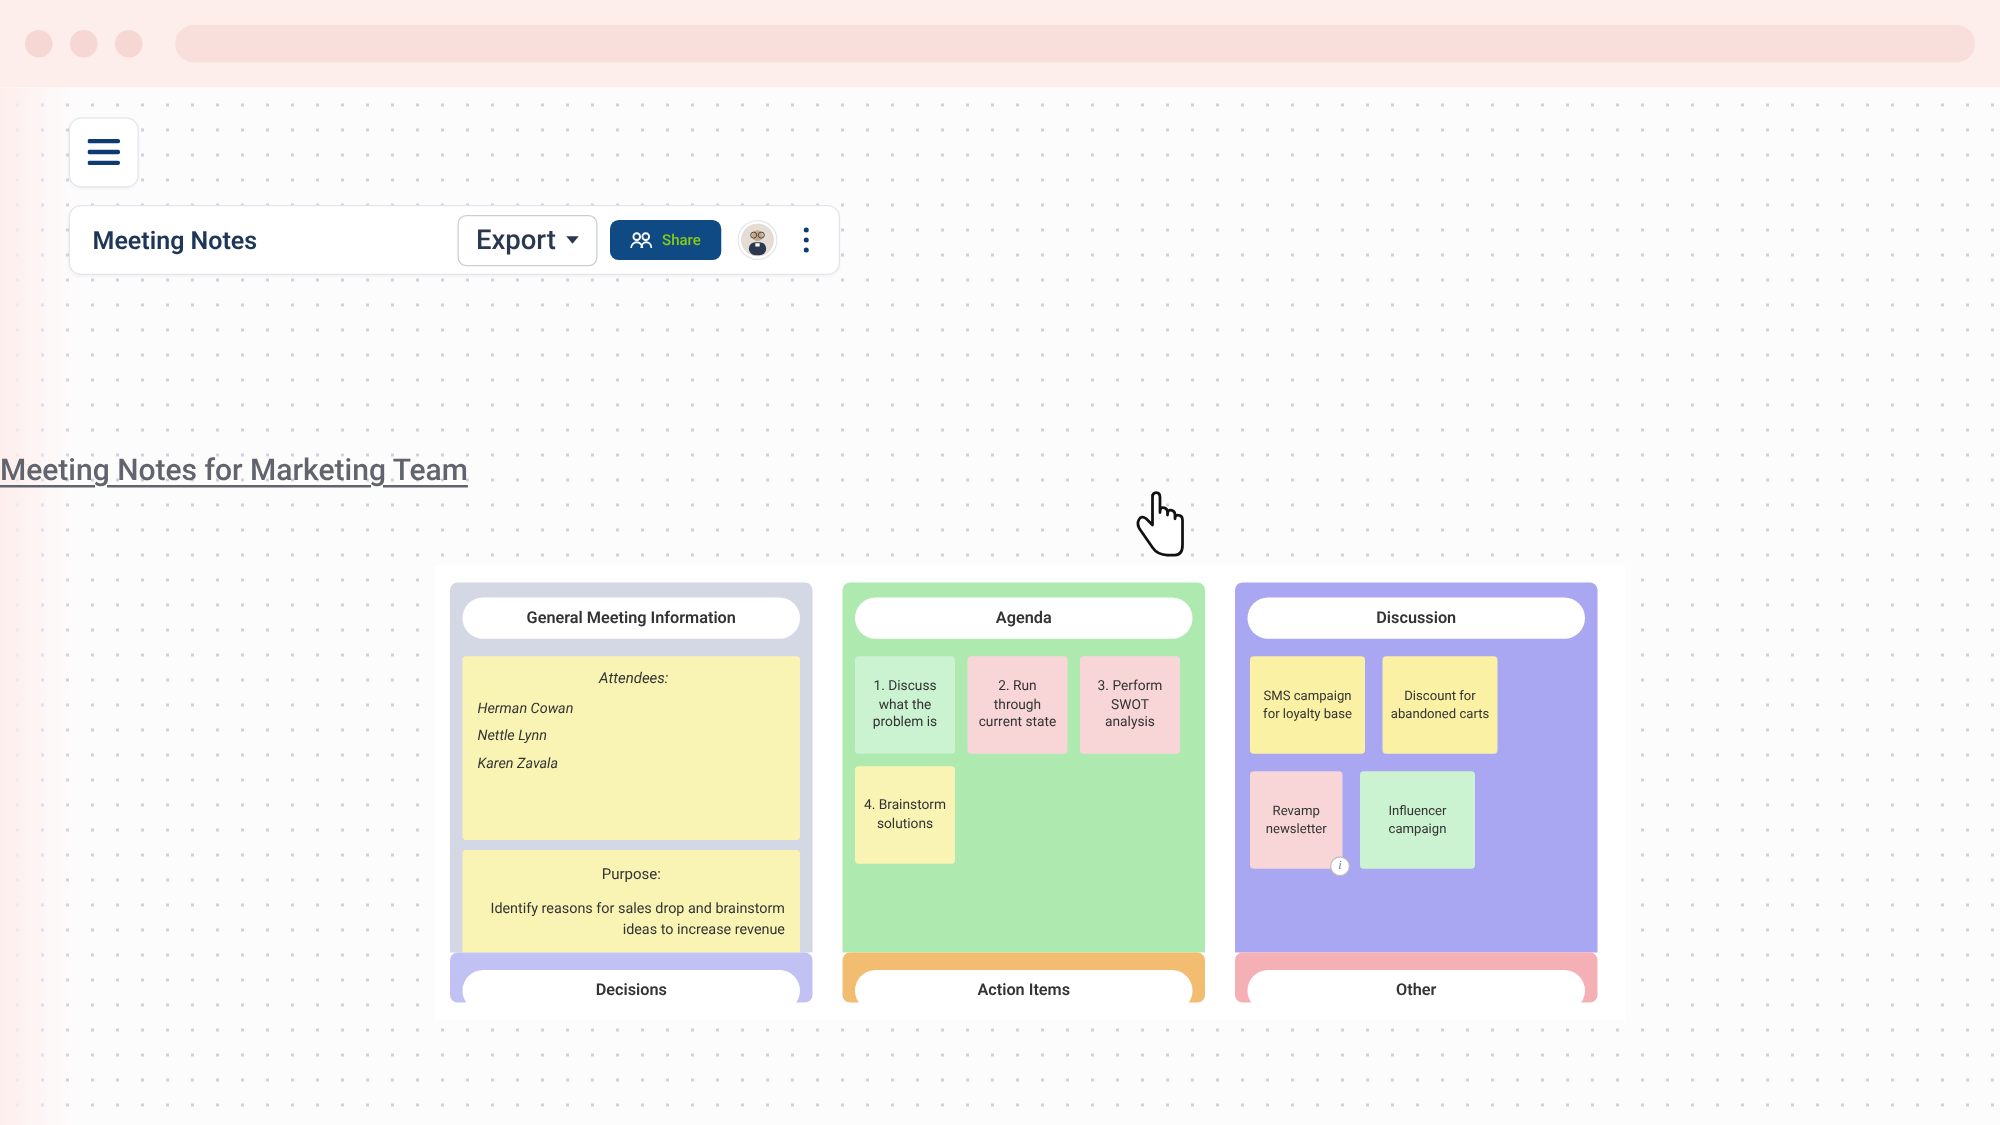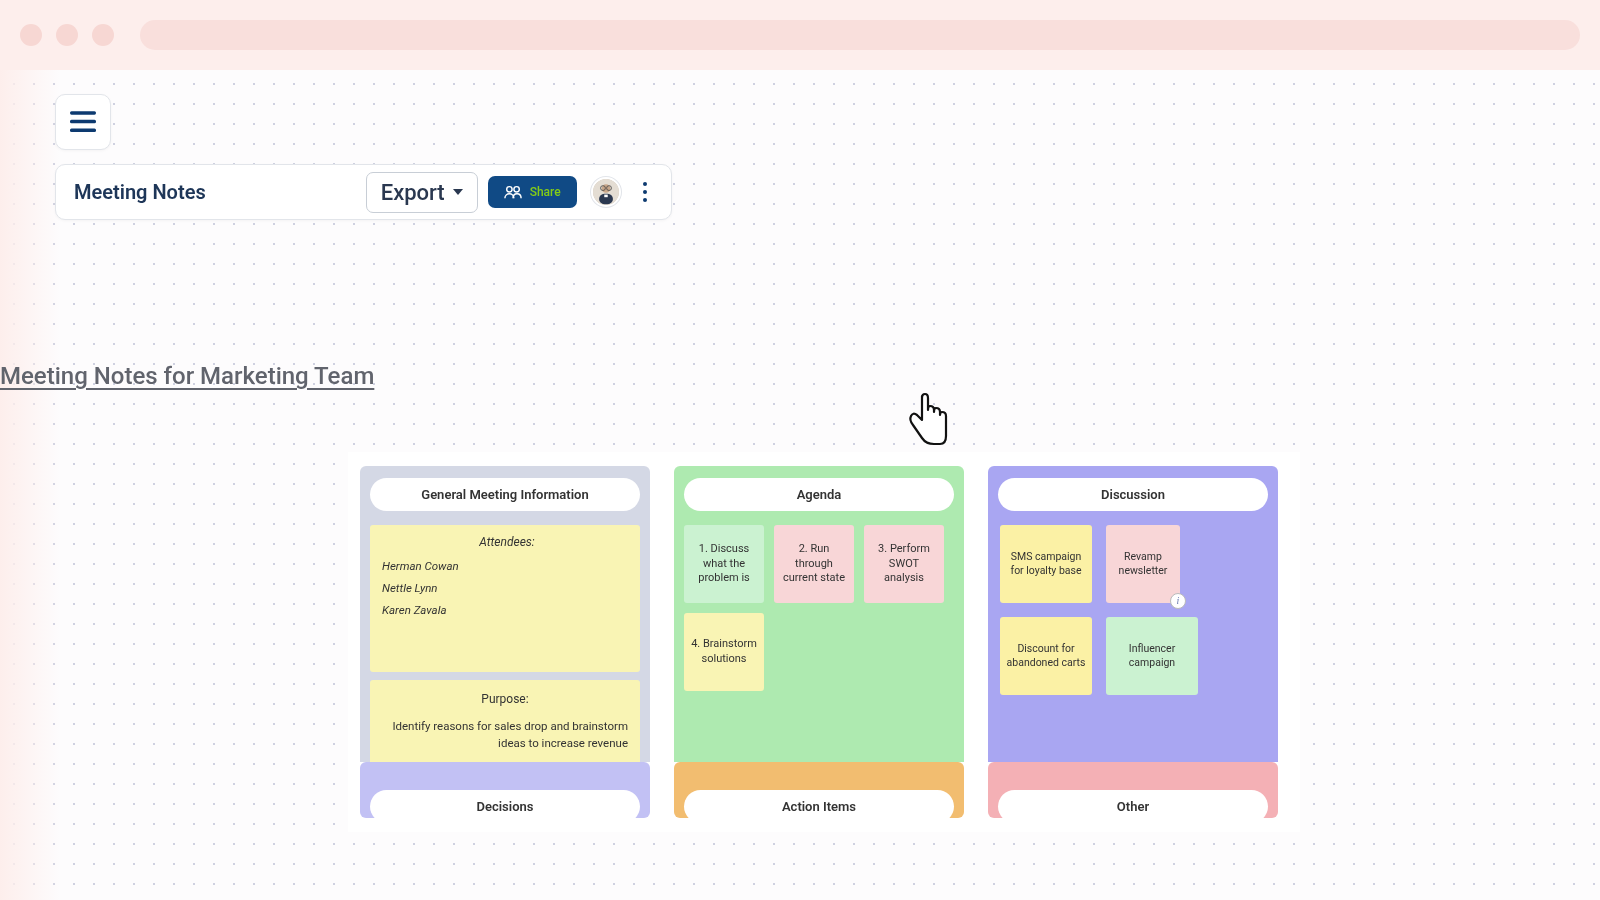--- a/index.html
+++ b/index.html
@@ -95,21 +95,21 @@
     .agenda-grid { display:flex; flex-wrap:wrap; gap:10px; }
     .agenda-grid .note { width:80px; min-height:78px; font-size:11px; display:flex; align-items:center; justify-content:center; padding:6px; line-height:1.35; }
 
     .disc-grid { display:flex; flex-wrap:wrap; gap:14px; padding:0 2px; }
     .disc-grid .note { width:92px; min-height:78px; font-size:10.5px; display:flex; align-items:center; justify-content:center; padding:6px 4px; line-height:1.35; position:relative; }
     .disc-grid .note.wider { width:74px; }
     .info-dot { position:absolute; right:-6px; bottom:-6px; width:16px; height:16px; border-radius:50%; background:#fff; border:1px solid #bbb; display:flex; align-items:center; justify-content:center; font-size:10px; font-style:italic; color:#6b7bb0; font-family:Georgia,serif; }
 
     
     .board2 { position:absolute; top:762px; left:348px; right:300px; background:#fff; padding:0 12px 14px; display:flex; gap:24px; }
-    .board2 .col { height:40px; padding:28px 10px; }
+    .board2 .col { height:40px; padding:14px 10px; }
   </style>
 </head>
 <body>
 
 <div class="browser-chrome">
   <div class="chrome-dot"></div>
   <div class="chrome-dot"></div>
   <div class="chrome-dot"></div>
   <div class="chrome-url"></div>
 </div>
@@ -189,25 +189,25 @@
       <div class="note pink">2. Run through current state</div>
       <div class="note pink">3. Perform SWOT analysis</div>
       <div class="note yellow">4. Brainstorm solutions</div>
     </div>
   </div>
 
   <div class="col col-purple">
     <div class="col-header">Discussion</div>
     <div class="disc-grid">
       <div class="note yell2">SMS campaign for loyalty base</div>
+      <div class="note yell2">Discount for abandoned carts</div>
       <div class="note pink wider">
         <span>Revamp newsletter</span>
         <span class="info-dot">i</span>
       </div>
-      <div class="note yell2">Discount for abandoned carts</div>
       <div class="note mint">Influencer campaign</div>
     </div>
   </div>
 
 </div>
 
 <div class="board2">
   <div class="col col-lav">
     <div class="col-header" style="margin-bottom:0">Decisions</div>
   </div>

